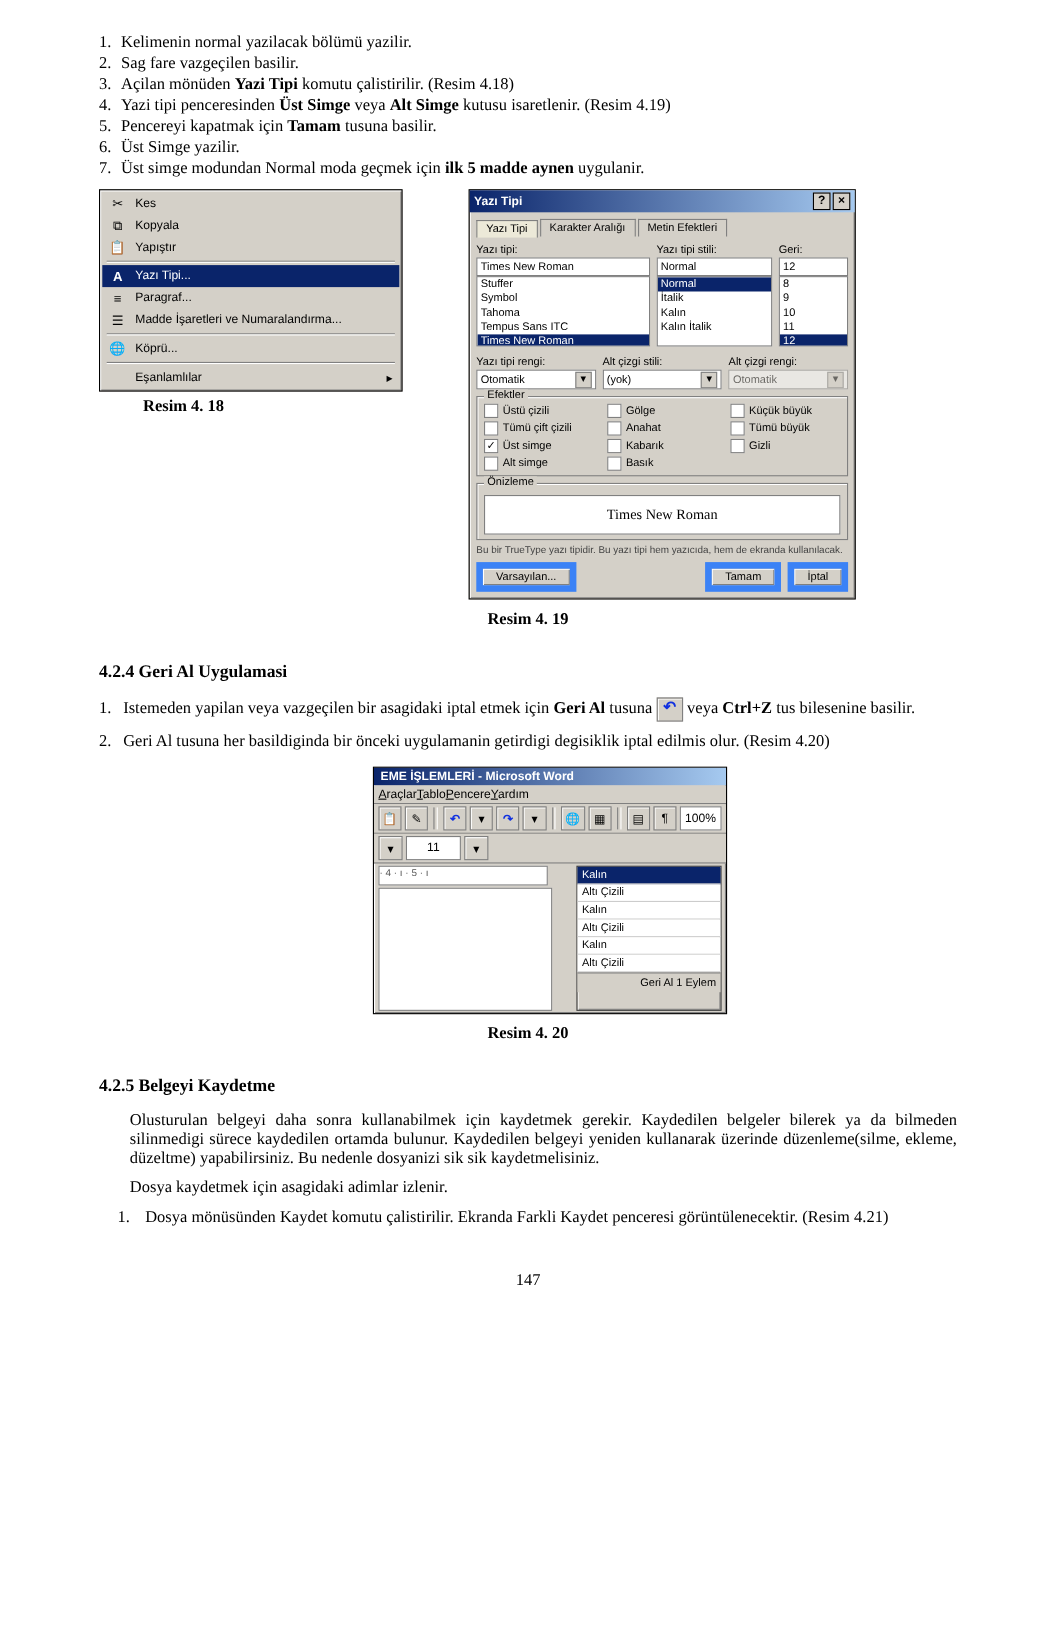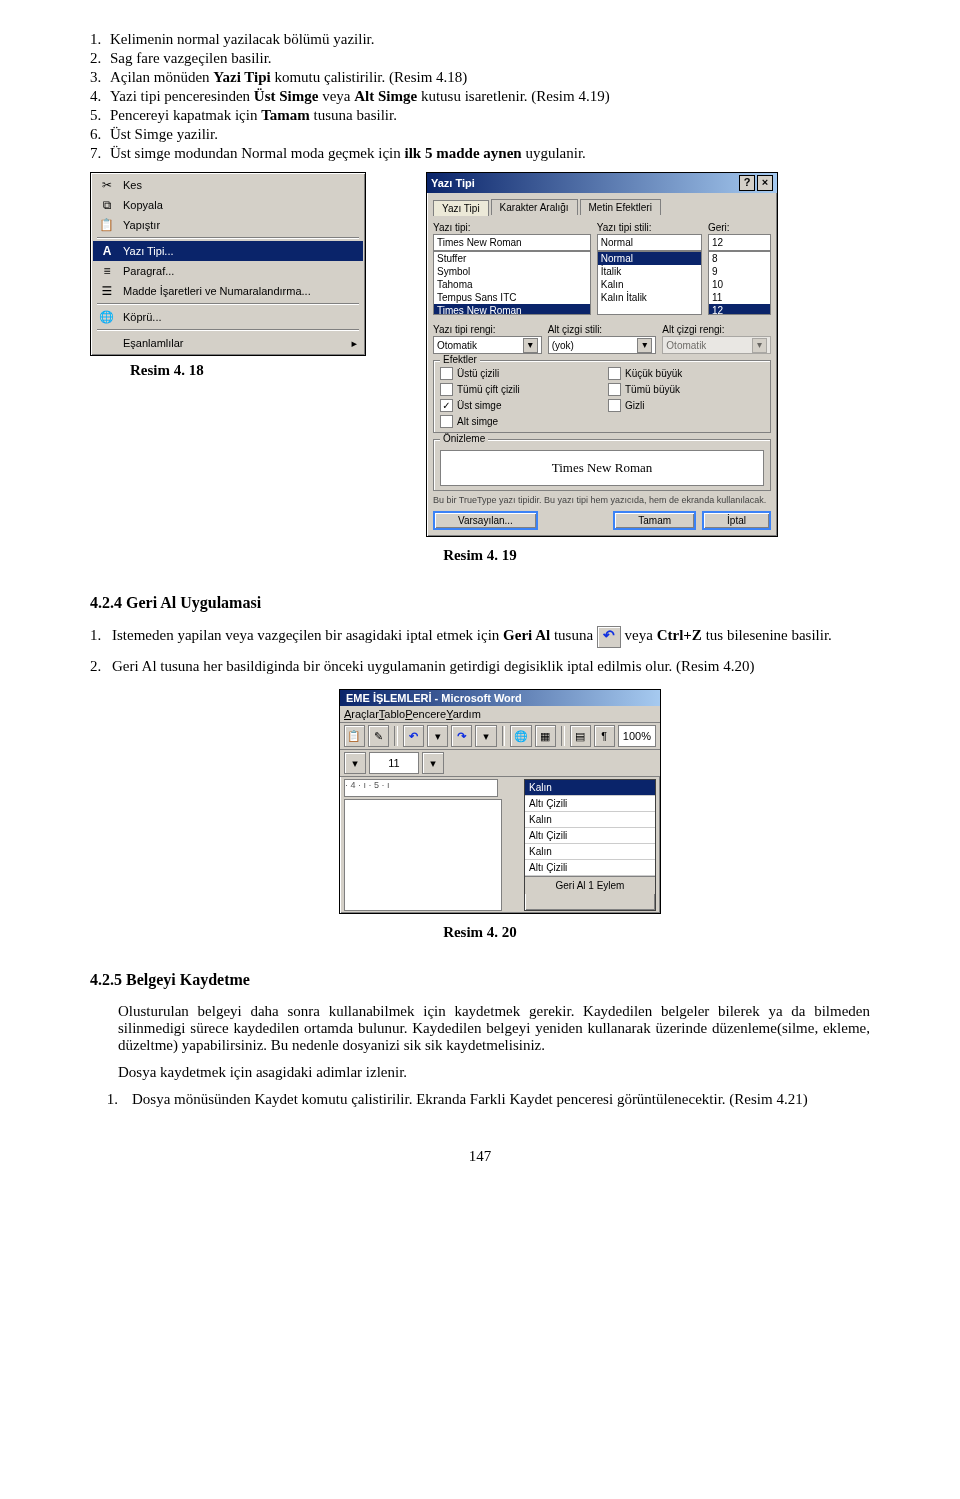--- a/index.html
+++ b/index.html
@@ -65,40 +65,40 @@
   .combo .dd { margin-left:auto; width:13px; height:13px; background:#d4d0c8; border:1px solid #808080; text-align:center; line-height:11px;}
   .grp { border:1px solid #808080; box-shadow: inset 1px 1px 0 #fff; padding:6px 6px 4px 6px; margin-top:6px; position:relative;}
   .grp > .gt { position:absolute; top:-7px; left:6px; background:#d4d0c8; padding:0 3px; font-size:10px;}
   .chk-row { display:flex; gap:12px; font-size:10px;}
   .chk-col { flex:1; display:flex; flex-direction:column; gap:3px;}
   .chk { display:flex; align-items:center; gap:4px;}
   .chk .box { width:11px; height:11px; background:#fff; border:1px solid #808080; display:flex; align-items:center; justify-content:center; font-size:10px; line-height:9px;}
   .preview { background:#fff; border:1px solid #808080; height:34px; display:flex; align-items:center; justify-content:center; font-size:13px; font-family:"Times New Roman",serif; margin-top:4px;}
   .dlg-note { font-size:9px; color:#444; margin-top:4px;}
   .btn-row { display:flex; gap:6px; justify-content:flex-end; margin-top:6px;}
-  .btn { background:#d4d0c8; border:2px solid #3b82f6; box-shadow: inset 1px 1px 0 #fff, inset -1px -1px 0 #808080; padding:2px 23px; font-size:10px;}
+  .btn { background:#d4d0c8; border:6px solid #3b82f6; box-shadow: inset 1px 1px 0 #fff, inset -1px -1px 0 #808080; padding:2px 12px; font-size:10px;}
 
   .undo-icon { display:inline-block; vertical-align:middle; width:22px; height:20px; background:#d4d0c8; border:1px solid #808080; box-shadow:inset 1px 1px 0 #fff; color:#1030e0; text-align:center; line-height:18px; font-size:14px; font-weight:bold;}
 
   
   .wordwin { width:320px;margin-left:40px; }
   .ww-title { background:linear-gradient(90deg,#0a246a,#a6caf0); color:#fff; padding:2px 6px; font-weight:bold; font-size:11px;}
   .ww-menu { background:#d4d0c8; padding:2px 4px; font-size:11px; display:flex; border-bottom:1px solid #808080;}
   .ww-menu span .ul { text-decoration:underline;}
   .ww-tool { background:#d4d0c8; padding:2px 4px; display:flex; align-items:center; gap:3px; border-bottom:1px solid #808080;}
   .tb { width:20px; height:20px; background:#d4d0c8; border:1px solid #808080; box-shadow:inset 1px 1px 0 #fff; display:flex; align-items:center; justify-content:center; font-size:11px;}
   .tb.big { width:auto; padding:0 4px; background:#fff;}
   .sep-v { width:2px; height:20px; border-left:1px solid #808080; border-right:1px solid #fff; margin:0 2px;}
   .ww-ruler { background:#fff; border:1px solid #808080; height:16px; margin:2px 4px; position:relative; font-size:9px; color:#555;}
   .ww-body { display:flex;gap:20px; }
   .ww-left { flex:1; min-height:110px; background:#fff; border:1px solid #808080; margin:2px 0 2px 4px;}
   .ww-drop { background:#d4d0c8; border:1px solid #404040; box-shadow: inset 1px 1px 0 #fff, inset -1px -1px 0 #808080; width:130px; margin:2px 4px 2px 2px;}
   .ww-drop .di { background:#fff; border-bottom:1px solid #ccc; padding:2px 4px; font-size:10px;}
   .ww-drop .di.sel { background:#0a246a; color:#fff;}
-  .ww-drop .cap { background:#d4d0c8; padding:3px 4px; font-size:10px; text-align:center; border-top:1px solid #808080;}
+  .ww-drop .cap { background:#d4d0c8; padding:3px 4px; font-size:10px; text-align:right; border-top:1px solid #808080;}
 </style>
 </head>
 <body>
 
 <div class="page">
 
   <div class="instr-list">
     <div class="instr-item"><span class="num">1.</span><span>Kelimenin normal yazilacak bölümü yazilir.</span></div>
     <div class="instr-item"><span class="num">2.</span><span>Sag fare vazgeçilen basilir.</span></div>
     <div class="instr-item"><span class="num">3.</span><span><span>Açilan mönüden </span><b>Yazi Tipi</b><span> komutu çalistirilir. (Resim 4.18)</span></span></div>
@@ -237,20 +237,38 @@
                     <span class="box"></span>
                     <span>Tümü çift çizili</span>
                   </label>
                 <label class="chk">
                     <span class="box">✓</span>
                     <span>Üst simge</span>
                   </label>
                 <label class="chk">
                     <span class="box"></span>
                     <span>Alt simge</span>
+                  </label>
+              </div>
+              <div class="chk-col">
+                <label class="chk">
+                    <span class="box"></span>
+                    <span>Gölge</span>
+                  </label>
+                <label class="chk">
+                    <span class="box"></span>
+                    <span>Anahat</span>
+                  </label>
+                <label class="chk">
+                    <span class="box"></span>
+                    <span>Kabarık</span>
+                  </label>
+                <label class="chk">
+                    <span class="box"></span>
+                    <span>Basık</span>
                   </label>
               </div>
               <div class="chk-col">
                 <label class="chk">
                     <span class="box"></span>
                     <span>Küçük büyük</span>
                   </label>
                 <label class="chk">
                     <span class="box"></span>
                     <span>Tümü büyük</span>

